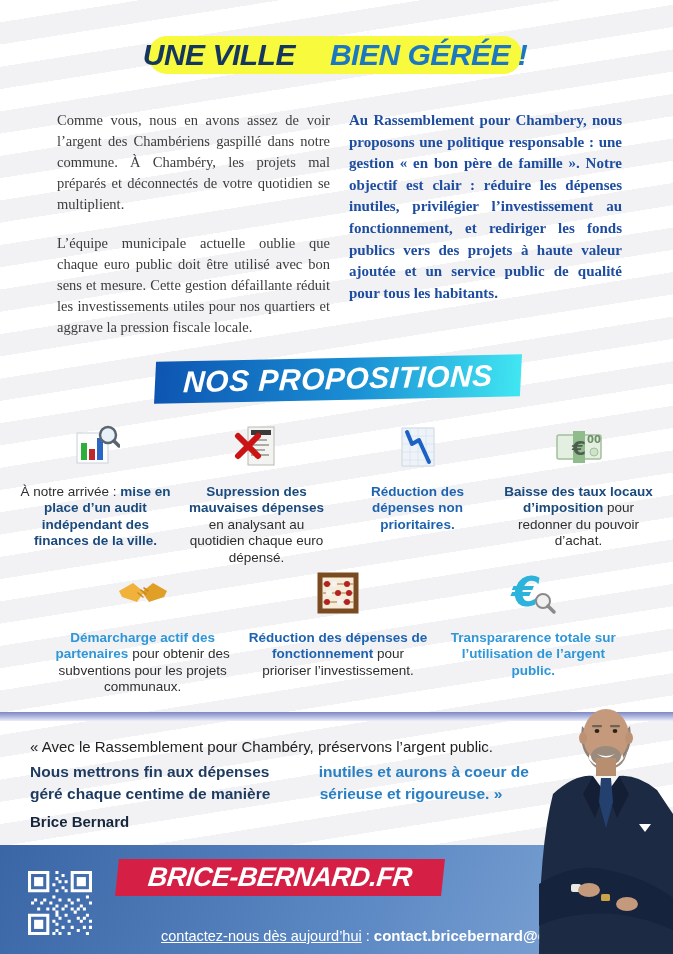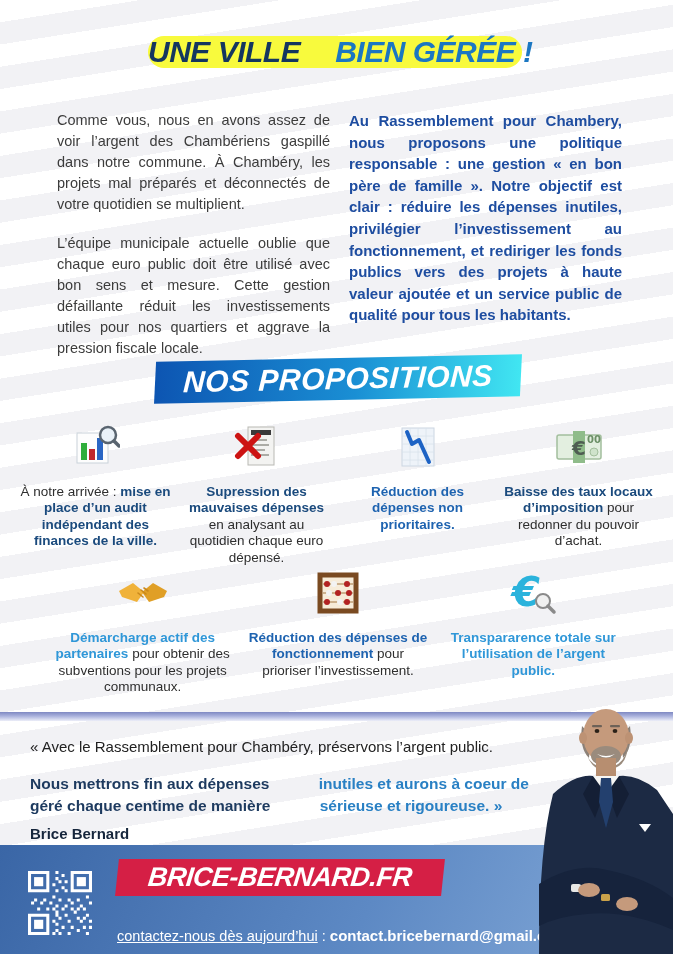--- a/index.html
+++ b/index.html
@@ -6,33 +6,33 @@
   html,body { background:#e9e9ec; }
   .page {
     position:relative; width:673px; height:954px; margin:0 auto;
     background:
       repeating-linear-gradient(171deg, #ffffff 0 22px, #f2f2f5 22px 44px);
     font-family:"Liberation Sans", sans-serif;
     overflow:hidden;
   }
   
   .hero-banner {
-    position:absolute; left:148px; top:36px; width:374px; height:32px;
-    background:#f8fa3d; display:flex; align-items:center; justify-content:flex-start;
+    position:absolute; left:148px; top:36px; width:374px; height:38px;
+    background:#f8fa3d; display:flex; align-items:center; justify-content:center;
     white-space:nowrap;
     border-radius:21px;
   }
   .hero-banner .t1, .hero-banner .t2 {
     font-style:italic; font-weight:900; font-size:30px; letter-spacing:-0.5px;
   }
   .hero-banner .t1 { color:#14365f; margin-right:9px; }
   .hero-banner .t2 { color:#1b77c2;margin-left:26px; }
 
   
-  .intro { position:absolute; left:57px; top:110px; width:565px; display:flex; gap:19px; }
+  .intro { position:absolute; left:57px; top:110px; width:565px; display:flex; gap:19px;font-family:Liberation Serif, serif; }
   .intro .col { flex:1; text-align:justify; }
   .intro .left { color:#3c3c3c; font-size:14.5px; line-height:1.44; }
   .intro .left p + p { margin-top:19px; }
   .intro .right { color:#1e4da0; font-weight:700; font-size:15px; line-height:1.44; }
 
   
   .props-banner {
     position:absolute; left:155px; top:358px; width:366px; height:42px;
     background:linear-gradient(90deg,#0d55b2 0%, #1a8fd4 55%, #41e6f2 100%);
     display:flex; align-items:center; justify-content:center;
@@ -57,21 +57,21 @@
   .hl-sky  { color:#2f97d8; }
 
   
   .divider {
     position:absolute; left:0; top:712px; width:673px; height:9px;
     background:linear-gradient(180deg,#7e88c2 0%, #aab2dd 45%, #eceef8 100%);
   }
 
   
   .quote { position:absolute; left:30px; top:738px; width:524px; }
-  .quote .q1 { font-size:15px; color:#222; margin-bottom:18px; }
+  .quote .q1 { font-size:15px; color:#222; margin-bottom:6px; }
   .quote .qb { font-size:15.5px; font-weight:800; line-height:1.42; }
   .quote .dk { color:#1d3a5f; }
   .quote .lt { color:#2980c4;padding-left:45px; }
   .quote .author { margin-top:8px; text-align:left; font-weight:800; font-size:15px; color:#16263c; padding-right:6px; }
 
   
   .portrait { position:absolute; right:0; top:698px; width:138px; height:256px; z-index:5; }
 
   
   .footer {
@@ -80,21 +80,21 @@
   }
   .qr { position:absolute; left:28px; top:25px; width:64px; height:66px; }
   .site-banner {
     position:absolute; left:117px; top:14px; width:326px; height:37px;
     background:#d51f45; transform:skewX(-6deg);
     display:flex; align-items:center; justify-content:center;
   }
   .site-banner span { color:#fff; font-style:italic; font-weight:900; font-size:27px; letter-spacing:-0.5px; white-space:nowrap; }
   .join-line { position:absolute; left:117px; top:56px; color:#fff; font-weight:800; font-style:italic; font-size:17.5px; white-space:nowrap; }
   .contact-line { position:absolute; left:117px; top:82px; color:#fff; font-size:14.5px; white-space:nowrap; }
-  .contact-line .lbl { text-decoration:underline; }
+  .contact-line .lbl { text-decoration:underline;margin-left:44px; }
   .contact-line .em { font-weight:800; font-size:15px; }
 </style>
 </head>
 <body>
 
 <div class="page">
 
   <div class="hero-banner">
     <span class="t1">UNE VILLE</span>
     <span class="t2">BIEN GÉRÉE !</span>

